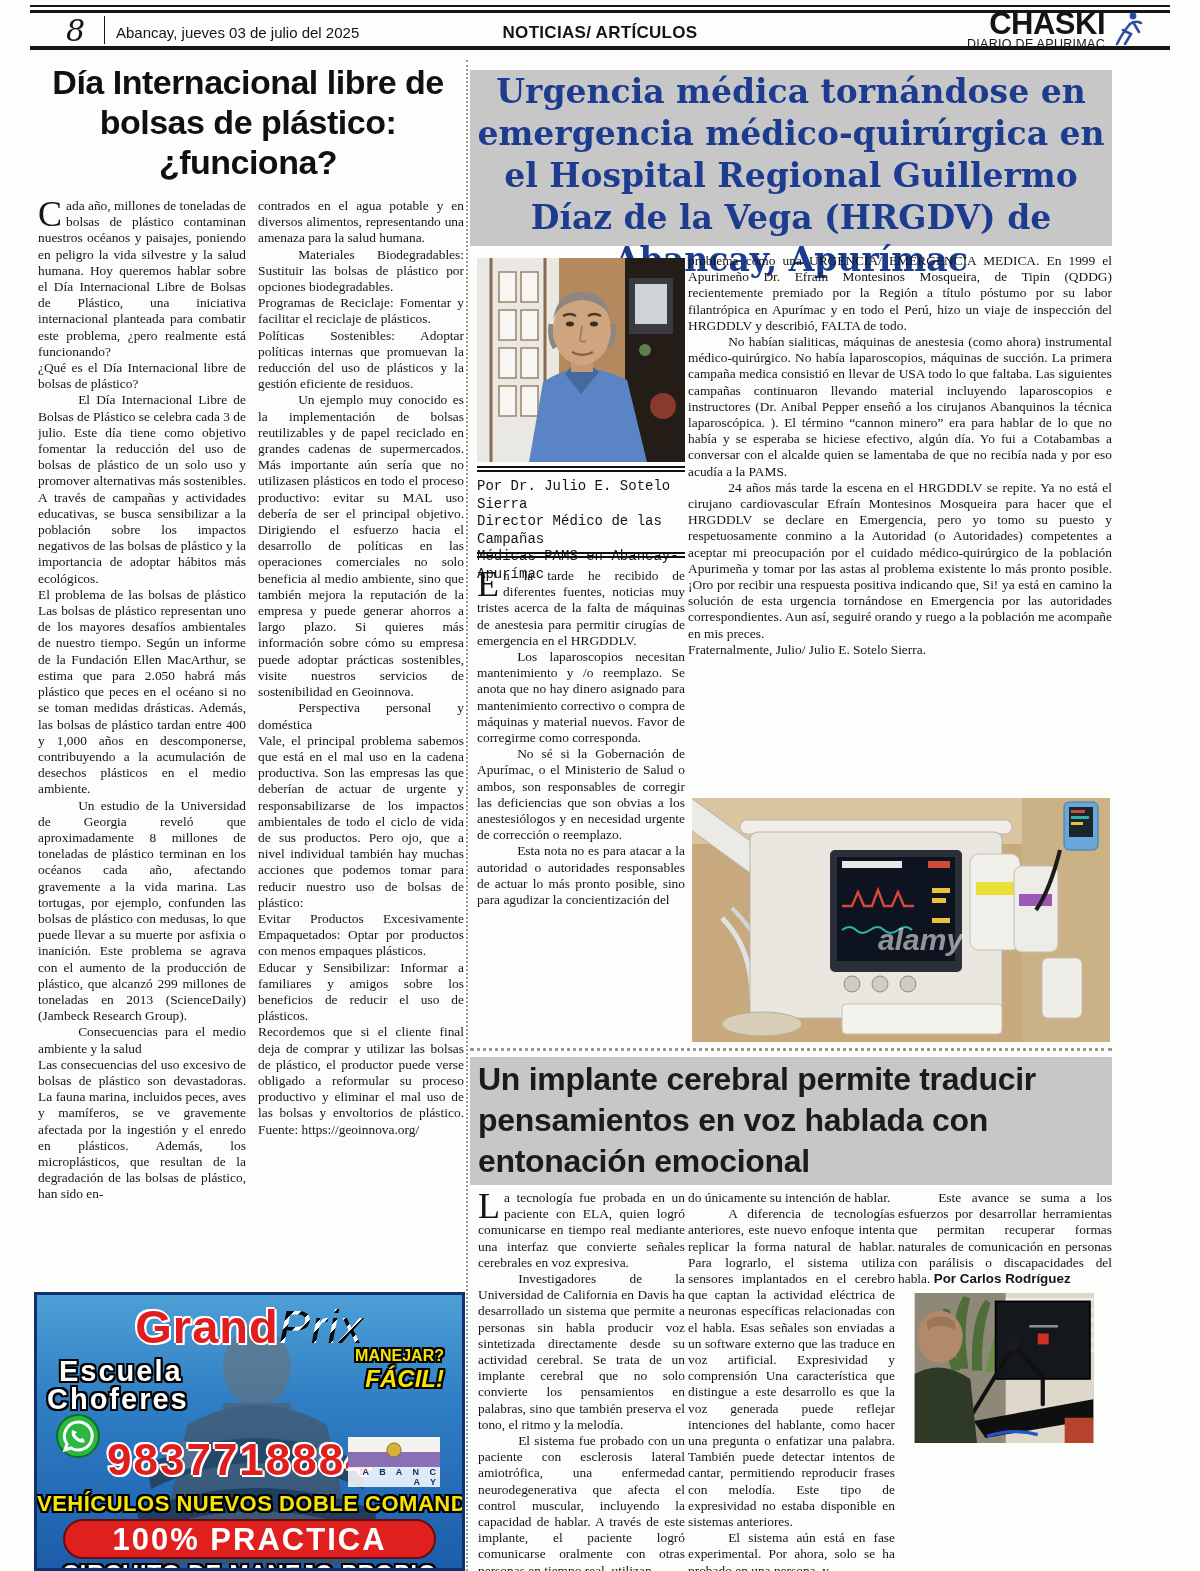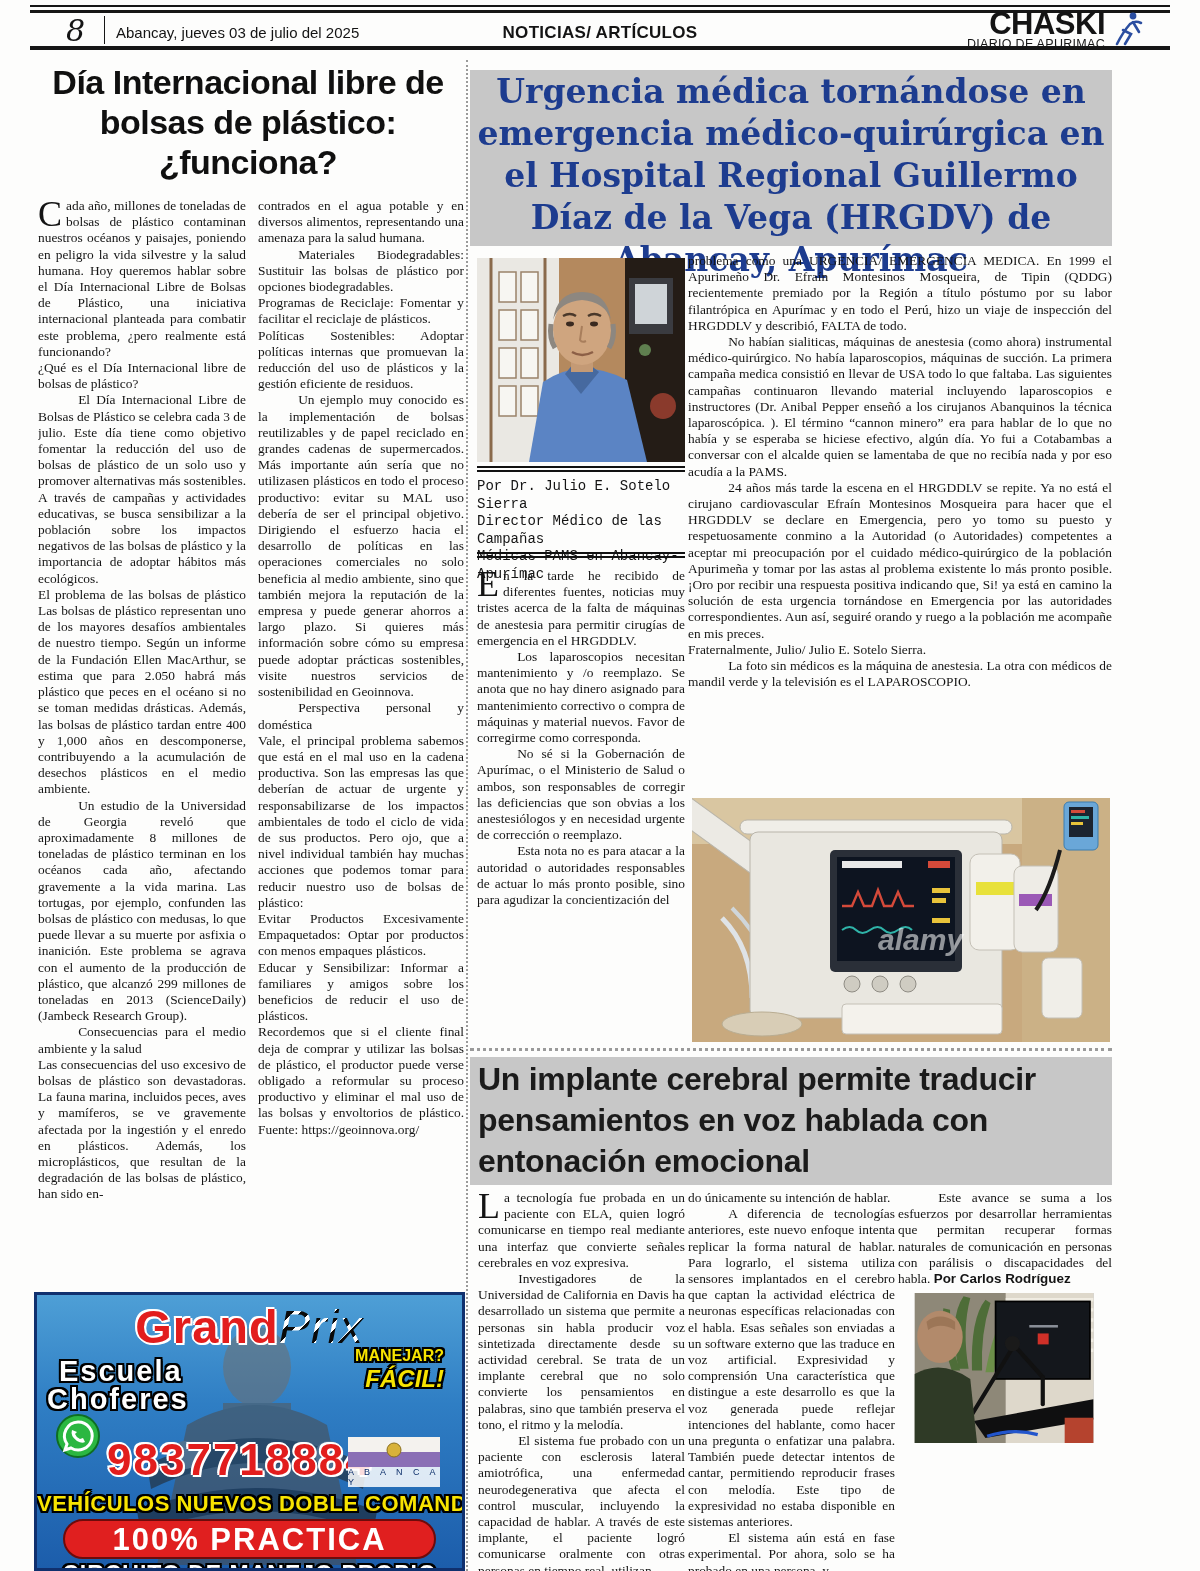--- a/index.html
+++ b/index.html
@@ -51,21 +51,21 @@
   .outline-b { text-shadow:-2px 0 #000,2px 0 #000,0 -2px #000,0 2px #000,-2px -2px #000,2px 2px #000,-2px 2px #000,2px -2px #000; }
   .ad-school { color:#fff; font-weight:bold; font-size:29px; line-height:29px; font-family:"Liberation Sans",sans-serif; letter-spacing:2px;}
   .ad-manejar { color:#f8e400; font-weight:bold; font-size:16px; font-family:"Liberation Sans",sans-serif;}
   .ad-facil { color:#f8e400; font-weight:bold; font-style:italic; font-size:24px; font-family:"Liberation Sans",sans-serif;}
   .ad-phone { color:#e21d1d; font-weight:bold; font-size:44px; font-family:"Liberation Sans",sans-serif; letter-spacing:2px;
         text-shadow:-2px 0 #fff,2px 0 #fff,0 -2px #fff,0 2px #fff,-2px -2px #fff,2px 2px #fff;}
   .ad-yellow { color:#f8e400; font-weight:bold; font-size:22px; font-family:"Liberation Sans",sans-serif; letter-spacing:.5px;}
   .ad-pill { background:#e01f1f; border:2px solid #6d0b0b; border-radius:22px; text-align:center; }
   .ad-pill-text { color:#fff; font-weight:bold; font-size:31px; font-family:"Liberation Sans",sans-serif; letter-spacing:2px; line-height:38px;}
   .ad-circuito { color:#fff; font-weight:bold; font-size:23px; font-family:"Liberation Sans",sans-serif; letter-spacing:1px;}
-  .ad-city { color:#0d2f6b; font-weight:normal; font-size:9px; letter-spacing:4px; font-family:"Liberation Sans",sans-serif; background:rgba(255,255,255,.85); text-align:left;}
+  .ad-city { color:#0d2f6b; font-weight:bold; font-size:9px; letter-spacing:4px; font-family:"Liberation Sans",sans-serif; background:rgba(255,255,255,.85); text-align:right;}
 </style>
 </head>
 <body>
 
 <div class="page">
 
   <div class="abs rule" style="left:30px;right:30px;top:5px;height:2px;"></div>
   <div class="abs rule" style="left:30px;right:30px;top:10px;height:3px;"></div>
   <div class="abs page-num" style="left:66px;top:13px;">8</div>
   <div class="abs rule" style="left:104px;top:16px;width:1px;height:28px;"></div>
@@ -215,21 +215,20 @@
         <p class="bp ind">Esta nota no es para atacar a la autoridad o autoridades responsables de actuar lo más pronto posible, sino para agudizar la concientización del</p>
       </div>
   </div>
 
   <div class="abs coltext" style="left:688px;top:253px;width:424px;height:542px;">
     <div>
         <p class="bp">problema como una URGENCIA/ EMERGENCIA MEDICA. En 1999 el Apurimeño Dr. Efraín Montesinos Mosqueira, de Tipin (QDDG) recientemente premiado por la Región a título póstumo por su labor filantrópica en Apurímac y en todo el Perú, hizo un viaje de inspección del HRGDDLV y describió, FALTA de todo.</p>
         <p class="bp ind">No habían sialiticas, máquinas de anestesia (como ahora) instrumental médico-quirúrgico. No había laparoscopios, máquinas de succión. La primera campaña medica consistió en llevar de USA todo lo que faltaba. Las siguientes campañas continuaron llevando material incluyendo laparoscopios e instructores (Dr. Anibal Pepper enseñó a los cirujanos Abanquinos la técnica laparoscópica. ). El término “cannon minero” era para hablar de lo que no había y se esperaba se hiciese efectivo, algún día. Yo fui a Cotabambas a conversar con el alcalde quien se lamentaba de que no recibía nada y por eso acudía a la PAMS.</p>
         <p class="bp ind">24 años más tarde la escena en el HRGDDLV se repite. Ya no está el cirujano cardiovascular Efraín Montesinos Mosqueira para hacer que el HRGDDLV se declare en Emergencia, pero yo tomo su puesto y respetuosamente conmino a la Autoridad (o Autoridades) competentes a aceptar mi preocupación por el cuidado médico-quirúrgico de la población Apurimeña y tomar por las astas al problema existente lo más pronto posible. ¡Oro por recibir una respuesta positiva indicando que, Si! ya está en camino la solución de esta urgencia tornándose en Emergencia por las autoridades correspondientes. Aun así, seguiré orando y ruego a la población me acompañe en mis preces.</p>
         <p class="bp">Fraternalmente, Julio/ Julio E. Sotelo Sierra.</p>
-        <p class="bp ind">La foto sin médicos es la máquina de anestesia. La otra con médicos de mandil verde y la televisión es el LAPAROSCOPIO.</p>
       </div>
   </div>
 
   <span class="abs" style="left:692px;top:798px;">
     <svg width="418" height="244" viewBox="0 0 418 244">
       <rect width="418" height="244" fill="#c8a97e"></rect>
       <rect width="418" height="46" fill="#d9c6a1"></rect>
       <rect x="330" y="0" width="88" height="244" fill="#cbb186"></rect>
       <g transform="rotate(36 20 30)">
           <rect x="-60" y="18" width="180" height="26" rx="10" fill="#eceae4" stroke="#b9b5aa"></rect>

